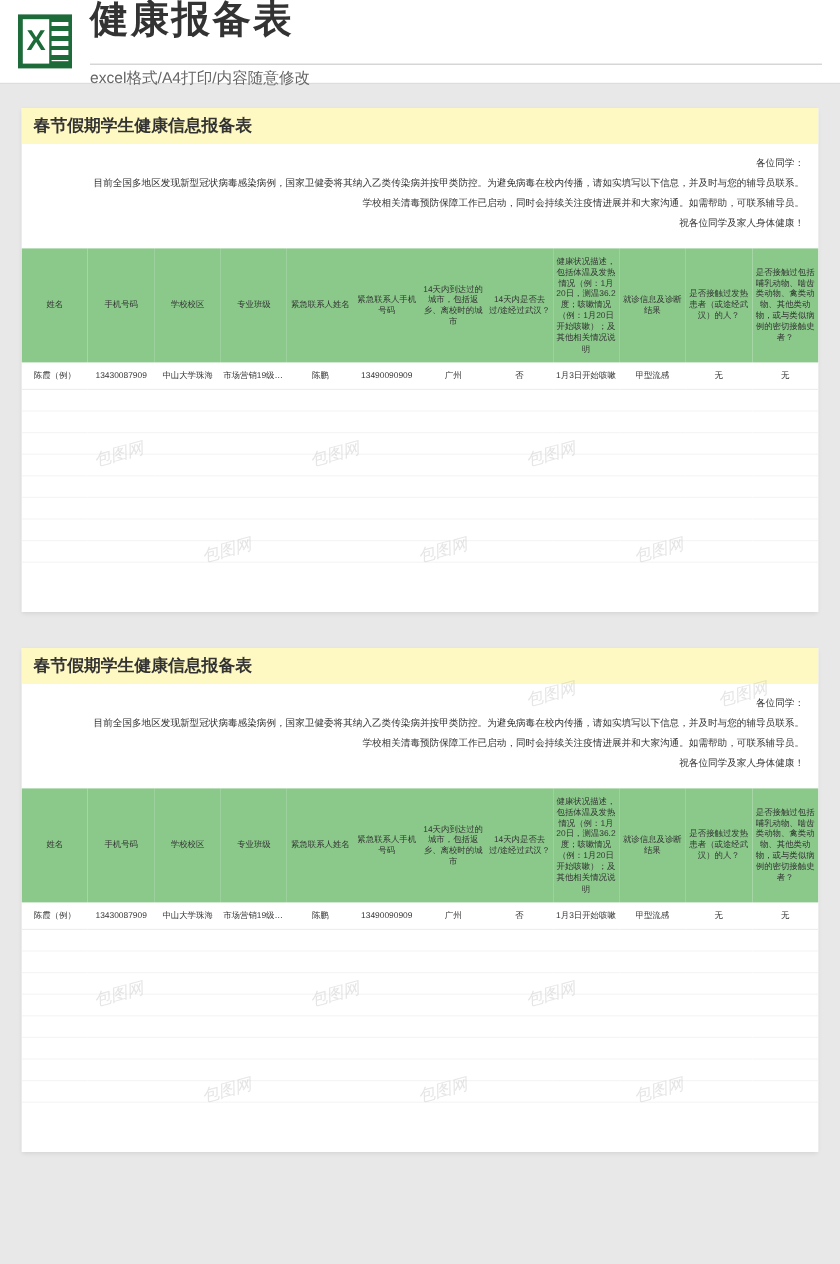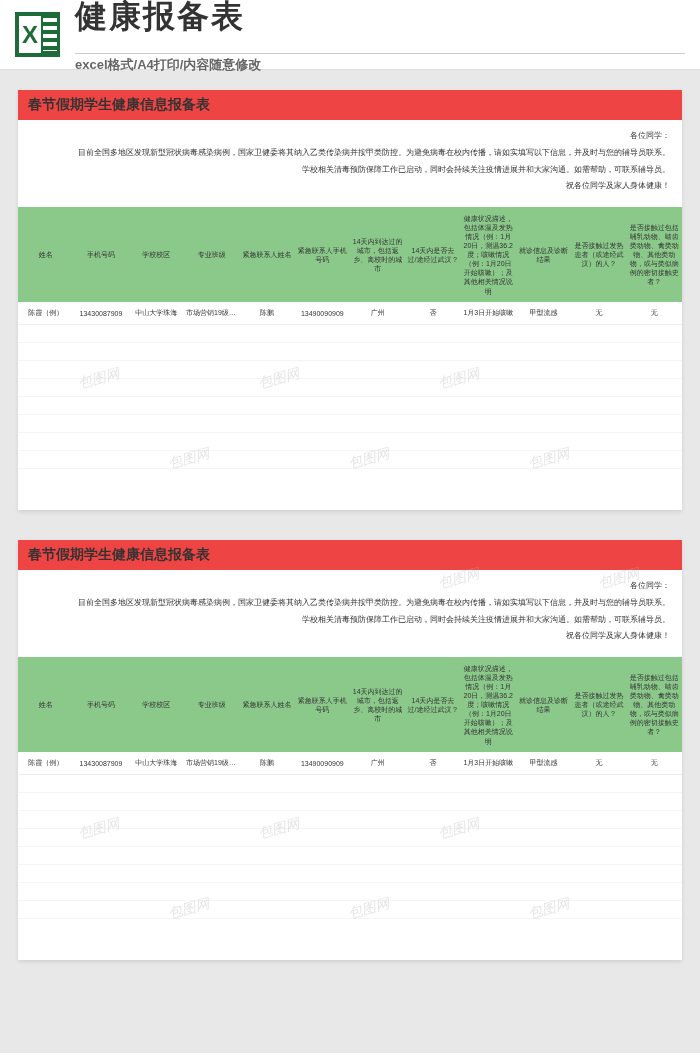--- a/index.html
+++ b/index.html
@@ -57,37 +57,36 @@
       font-weight: bold;
       color: #333;
       letter-spacing: 2px;
     }
     .sub-title {
       font-size: 13px;
       color: #666;
       margin-top: 14px;
       border-top: 1px solid #ccc;
       padding-top: 2px;
-      font-weight: bold;
     }
     .page-container {
       padding: 20px 18px;
     }
     .sheet {
       background: #fff;
       width: 100%;
       box-shadow: 0 2px 4px rgba(0,0,0,0.1);
       margin-bottom: 30px;
       position: relative;
       overflow: hidden;
     }
     .sheet-1 { height: 420px; }
     .sheet-2 { height: 420px; }
     .title-band {
-      background: #ef4444;
+      background: #fef9c3;
       padding: 6px 10px;
       font-size: 14px;
       font-weight: bold;
       color: #333;
     }
     .notice {
       padding: 10px 12px;
       font-size: 8px;
       color: #333;
       line-height: 1.6;

